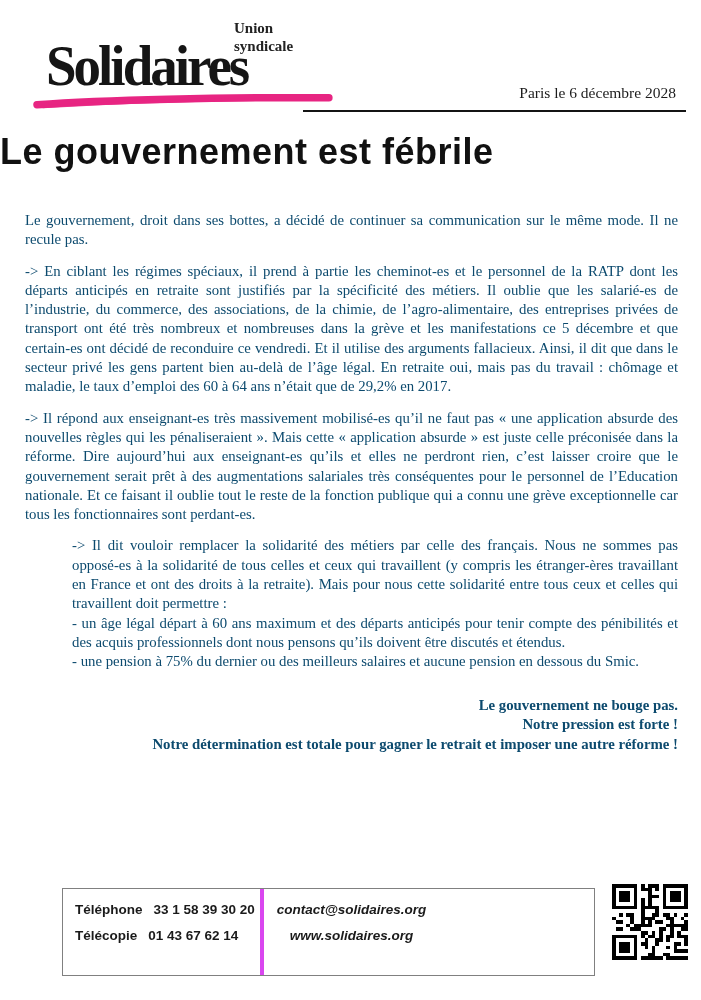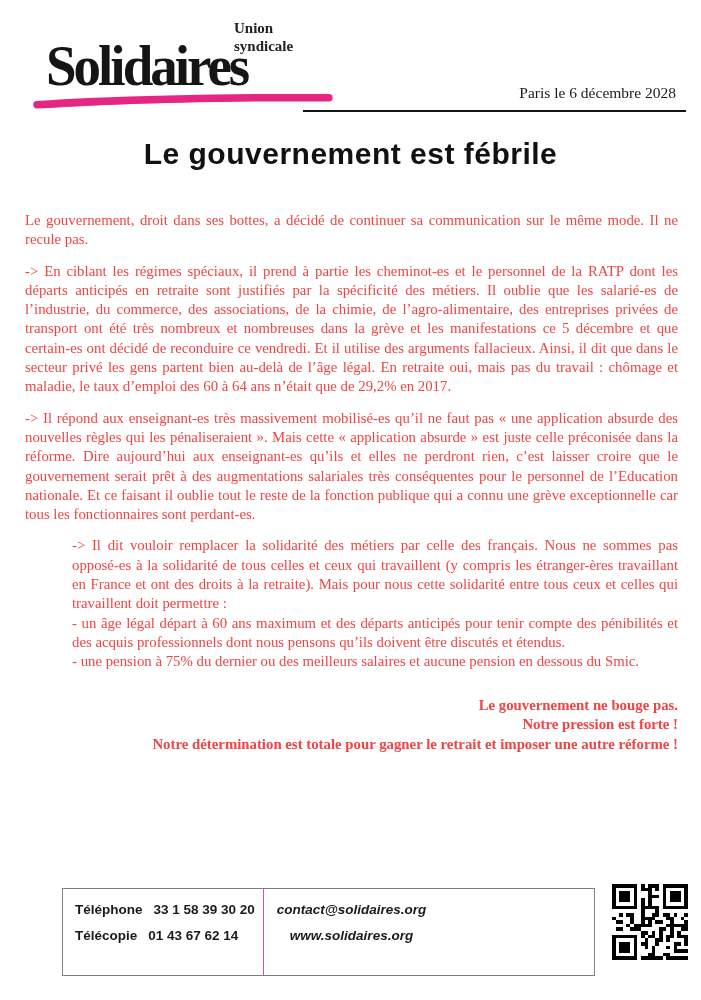--- a/index.html
+++ b/index.html
@@ -22,46 +22,46 @@
   .logo-underline{position:absolute;left:-13px;top:77px;transform:rotate(-1.1deg);}
   .dateline{
     position:absolute;top:84px;right:25px;
     font-family:"Liberation Serif",serif;font-size:15.5px;color:#1c1c1c;
   }
   .header-rule{
     position:absolute;left:303px;top:110px;width:383px;height:2px;background:#141414;
   }
   
   .doc-title{
-    position:absolute;left:0;top:137px;width:100%;text-align:center;
-    font-family:"Liberation Sans",sans-serif;font-weight:900;font-size:30px;
+    position:absolute;left:0;top:131px;width:100%;
+    font-family:"Liberation Sans",sans-serif;font-weight:900;font-size:36px;
     letter-spacing:.5px;color:#111;
   }
   
   .body-text{
     position:absolute;left:25px;top:211px;width:653px;
     font-family:"Liberation Serif",serif;font-size:14.8px;line-height:19.3px;
-    text-align:justify;color:#ef4444;
+    text-align:justify;color:#0c4a6e;
   }
   .para{margin:0 0 12px 0;white-space:pre-wrap;}
   .para:last-of-type{margin-bottom:0;margin-left:47px;}
   .emphasis-block{
     margin-top:24px;font-weight:bold;text-align:right;
   }
   .emphasis-line{line-height:19.6px;}
   
   .footer-table{
     position:absolute;left:62px;top:888px;width:533px;height:88px;
     display:flex;border:1px solid #808080;box-sizing:border-box;
     font-family:"Liberation Sans",sans-serif;font-weight:bold;font-size:13.5px;
     color:#1a1a1a;
   }
   .footer-cell{box-sizing:border-box;padding-top:8px;line-height:26px;}
   .cell-address{width:157px;text-align:center;border-right:1px solid #808080;}
-  .cell-phone{width:201px;border-right:1px solid #d946ef;padding-left:12px;}
+  .cell-phone{width:201px;border-right:4px solid #d946ef;padding-left:12px;}
   .cell-contact{width:175px;text-align:center;font-style:italic;}
   .label-gap{display:inline-block;margin-left:11px;}
   .qr{position:absolute;left:612px;top:884px;width:76px;height:76px;}
 </style>
 </head>
 <body>
 
 <div class="page">
 
   <div class="logo-block">

